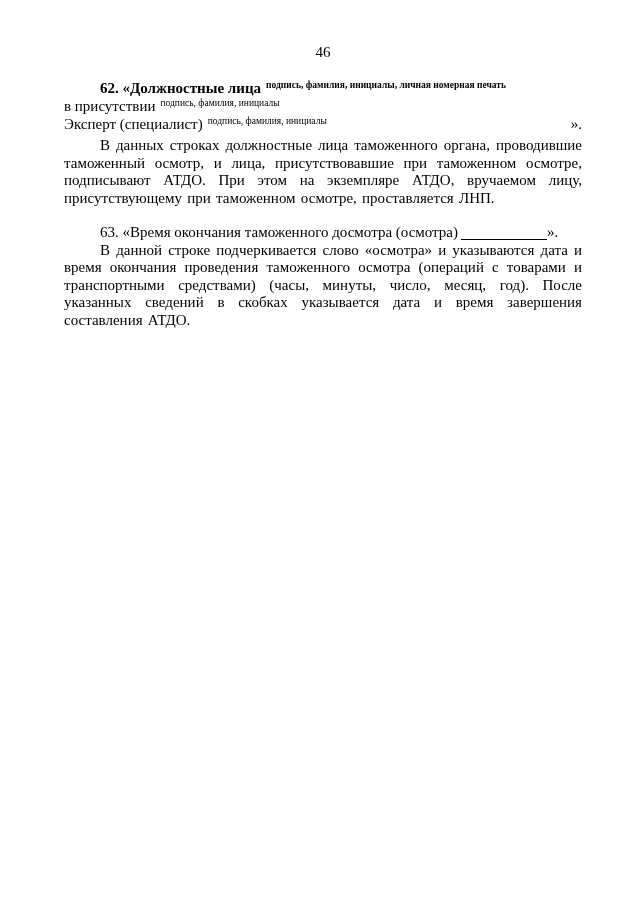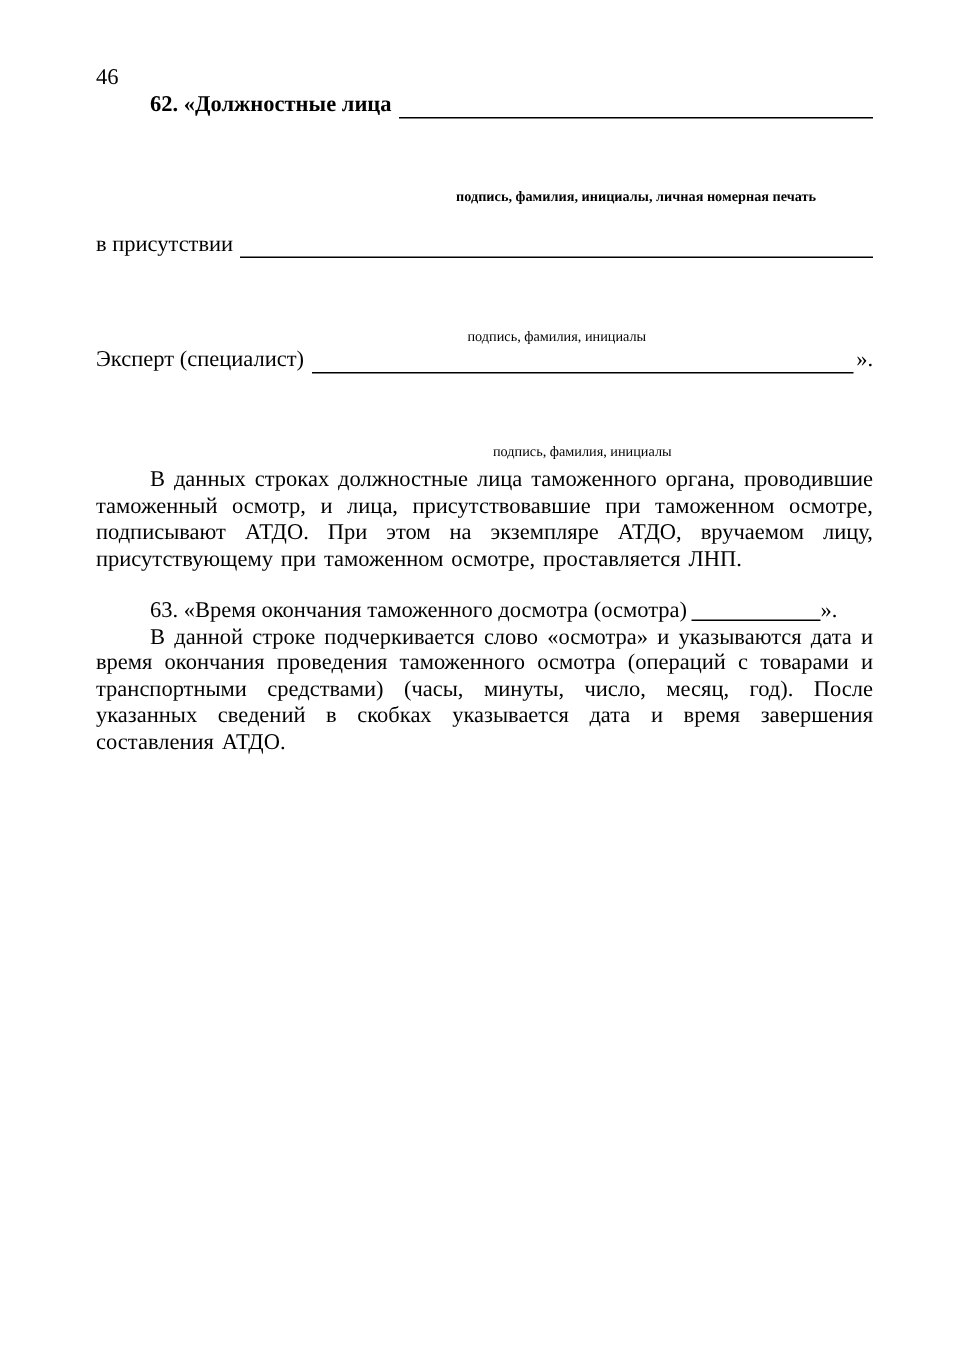--- a/index.html
+++ b/index.html
@@ -7,53 +7,52 @@
     width: 640px;
     height: 905px;
     background: #ffffff;
     color: #000000;
     font-family: "Liberation Serif", serif;
     box-sizing: border-box;
     padding: 44px 58px 0 64px;
     overflow: hidden;
   }
   .page-number {
-    text-align: left;
+    text-align: center;
     font-size: 15px;
     line-height: 16px;
-    margin-bottom: 2px;
+    margin-bottom: 20px;
   }
   .form-line {
     display: flex;
     align-items: flex-start;
     font-size: 15px;
     line-height: 17px;
   }
   .form-line .label { white-space: nowrap; padding-right: 5px; }
   .form-line .fill {
     flex: 1 1 auto;
     display: flex;
-    flex-direction: column;
+    flex-direction: row;
     min-width: 0;
-    gap: 48px;
   }
   .form-line .rule {
     height: 16px;
     border-bottom: 1px solid #000;
   }
   .form-line .caption {
     font-size: 9.5px;
     line-height: 11px;
     text-align: center;
     white-space: nowrap;
     overflow: hidden;
   }
   .form-line .suffix { white-space: nowrap; padding-left: 2px; }
   .indent { margin-left: 36px; font-weight: bold; }
-  .gap-top { margin-top: 17px; }
+  .gap-top { margin-top: 1px; }
   .gap-top-sm { margin-top: 1px; }
   p.body {
     margin: 0;
     font-size: 15px;
     line-height: 17.5px;
     text-align: justify;
     text-indent: 36px;
     word-spacing: 1.5px;
   }
   p.first { margin-top: 4px; }

